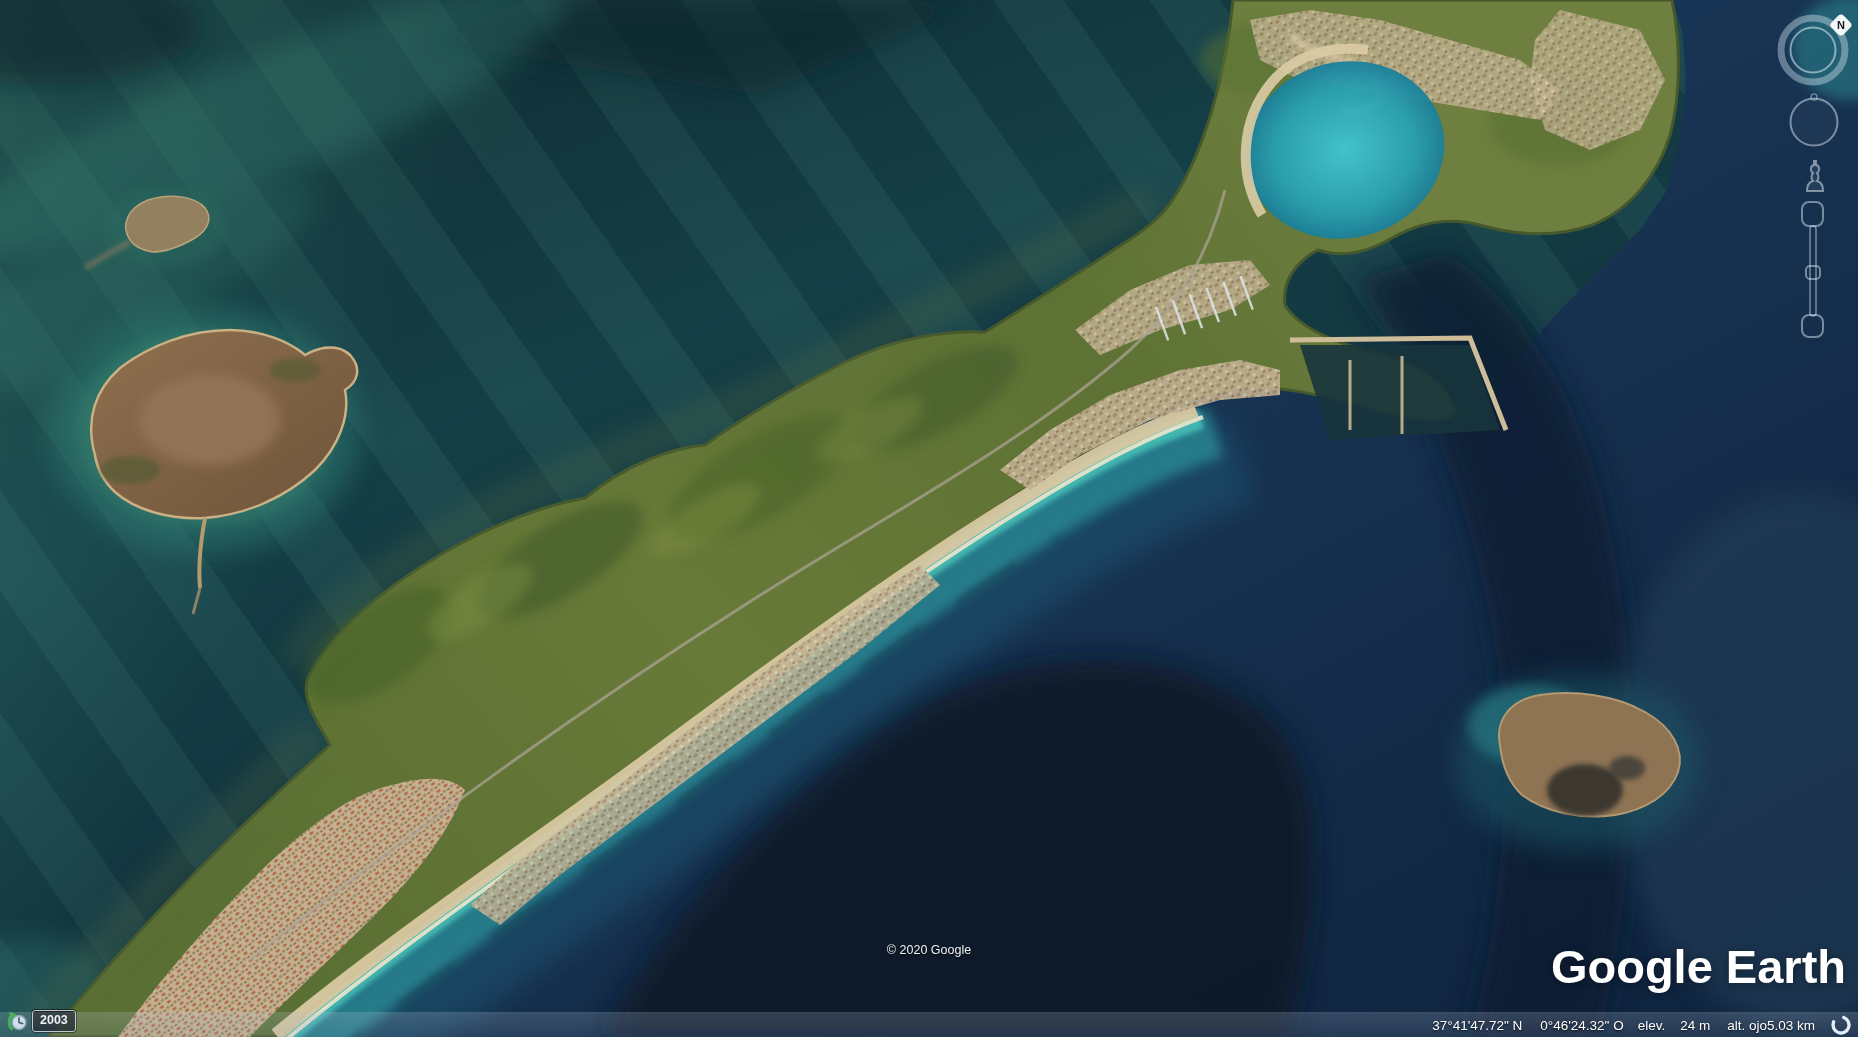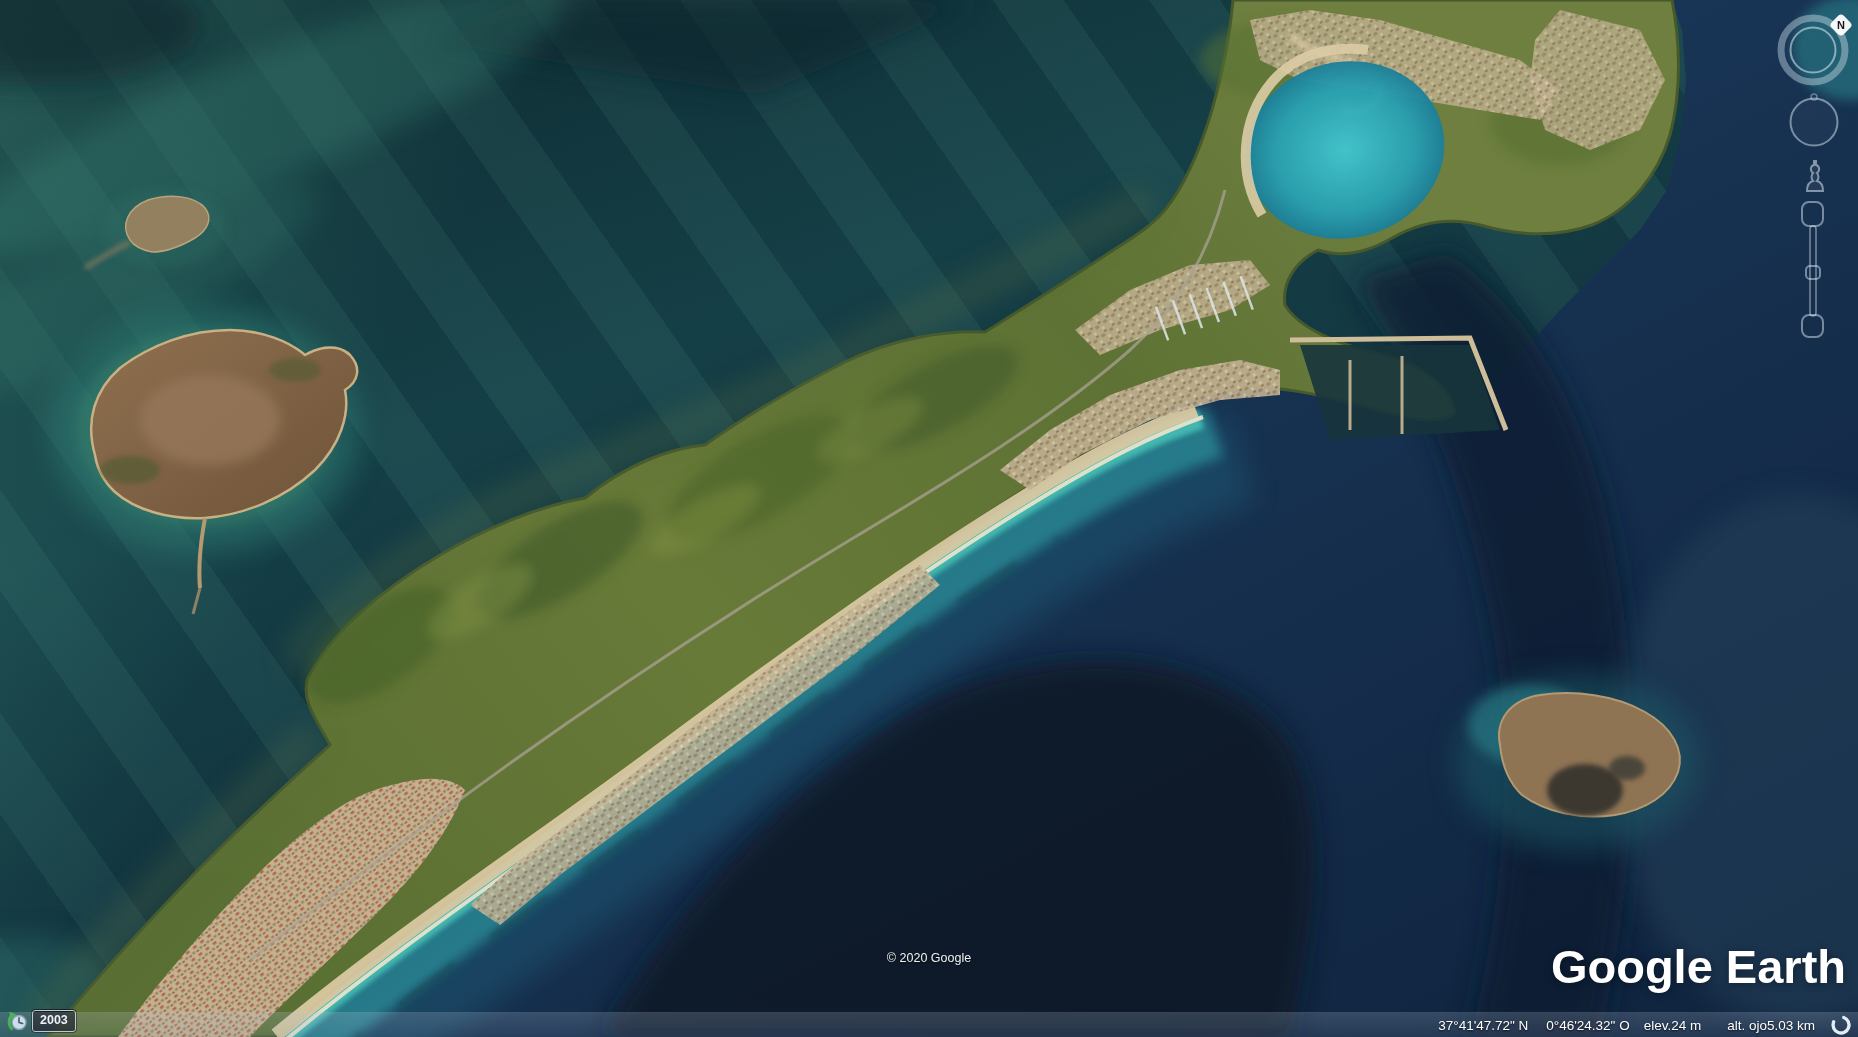--- a/index.html
+++ b/index.html
@@ -20,31 +20,31 @@
   #nav-controls{position:absolute;top:0;right:0;width:110px;height:360px;}
   #nav-controls svg{display:block;width:110px;height:360px;}
 
   #status-bar{position:absolute;left:0;right:0;bottom:0;height:25px;
     background:linear-gradient(rgba(185,200,220,.22),rgba(140,160,188,.16));
     border-top:1px solid rgba(255,255,255,.10);
     display:flex;align-items:center;justify-content:flex-end;
     color:#fff;font-size:13.5px;text-shadow:0 1px 2px rgba(0,0,0,.75);
     padding-right:6px;box-sizing:border-box;}
   #status-bar span{white-space:pre;}
-  .sb-lat{margin-right:18px}.sb-lon{margin-right:14px}.sb-elevl{}
-  .sb-elevv{margin-right:26px}.sb-altl{}.sb-altv{margin-right:15px}
+  .sb-lat{margin-right:18px}.sb-lon{margin-right:14px}.sb-elevl{margin-right:15px}
+  .sb-elevv{margin-right:17px}.sb-altl{}.sb-altv{margin-right:15px}
 
   #spinner{width:22px;height:22px;}
 
   #date-badge{position:absolute;left:32px;bottom:5px;height:17px;padding:1px 7px 2px 7px;
     background:rgba(14,17,21,.80);border:1px solid #c7cdd4;outline:1px solid rgba(0,0,0,.55);
     border-radius:3px;color:#fff;font-size:12.5px;font-weight:bold;line-height:17px;}
   #clock-btn{position:absolute;left:6px;bottom:3px;width:24px;height:24px;}
 
-  #attribution{position:absolute;left:50%;transform:translateX(-50%);bottom:72px;
+  #attribution{position:absolute;left:50%;transform:translateX(-50%);bottom:80px;
     color:rgba(255,255,255,.94);font-size:12.5px;text-shadow:0 1px 2px rgba(0,0,0,.6);}
 
   #logo{position:absolute;right:12px;bottom:47px;color:#fff;font-size:47px;
     font-weight:700;letter-spacing:0px;text-shadow:0 1px 8px rgba(0,0,0,.4);line-height:1;}
 </style>
 </head>
 <body>
 
 <div id="stage">
 

